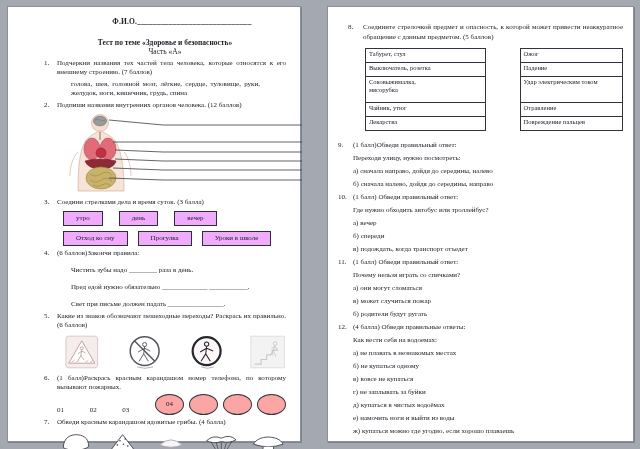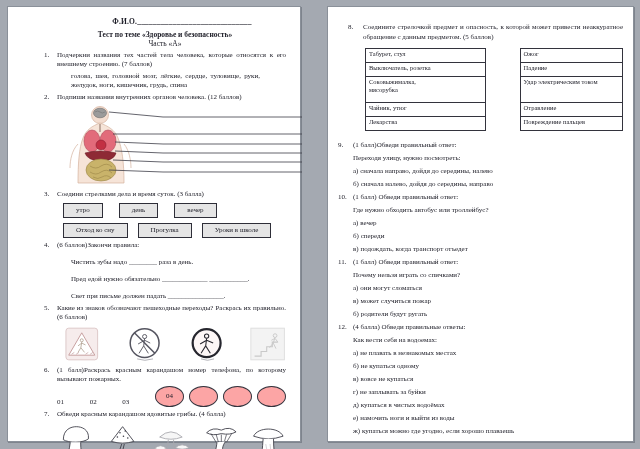--- a/index.html
+++ b/index.html
@@ -11,35 +11,35 @@
   }
   .page{
     position:absolute;top:6px;height:436px;background:#ffffff;
     border:1px solid #8a9099;box-sizing:border-box;
     box-shadow:1px 1px 0 #7e848d;
   }
   .page1{left:7px;width:294px;padding:10px 14px 6px 36px}
   .page2{left:327px;width:307px;padding:12px 10px 6px 10px}
 
   .fio{font-size:7.5px;font-weight:bold;text-align:center;margin:0 0 4px 34px;letter-spacing:.2px}
-  .title{font-size:7.5px;font-weight:bold;text-align:center;margin-top:4px}
+  .title{font-size:7.5px;font-weight:bold;text-align:center;margin-top:12px}
   .subtitle{font-size:7.5px;font-weight:normal;text-align:center;margin-bottom:3px}
 
   .item{display:flex;margin-top:3px;font-size:7px;line-height:9px}
   .num{min-width:13px;flex:0 0 auto}
   .ibody{flex:1;min-width:0}
   .jtext{text-align:justify}
   .words{margin:3px 26px 0 14px;text-align:justify}
   .blanks{margin:3px 0 0 14px}
   .blanks div{margin-top:8px;white-space:nowrap}
 
   .boxrow{display:flex;margin:4px 0 0 6px}
   .boxrow.r1{gap:16px}
   .boxrow.r2{gap:10px;margin-top:5px}
-  .dbox{border:1px solid #2e2e38;padding:2px 12px;white-space:nowrap;background:#e5e5e5}
+  .dbox{border:1px solid #2e2e38;padding:2px 12px;white-space:nowrap;background:#f0abfc}
 
   .signrow{display:flex;gap:24px;margin:3px 0 0 8px;align-items:center}
   .mushrow{display:flex;gap:13px;margin:3px 0 0 2px;align-items:flex-end}
 
   .phone{display:flex;align-items:flex-end;margin-top:2px}
   .phone .n{width:33px}
   .oval{width:27px;height:19px;border:1px solid #33333d;border-radius:50%;
         display:flex;align-items:center;justify-content:center;flex:0 0 auto;background:#fca5a5}
   .oval.gap{margin-left:16px}
   .oval + .oval{margin-left:5px}

